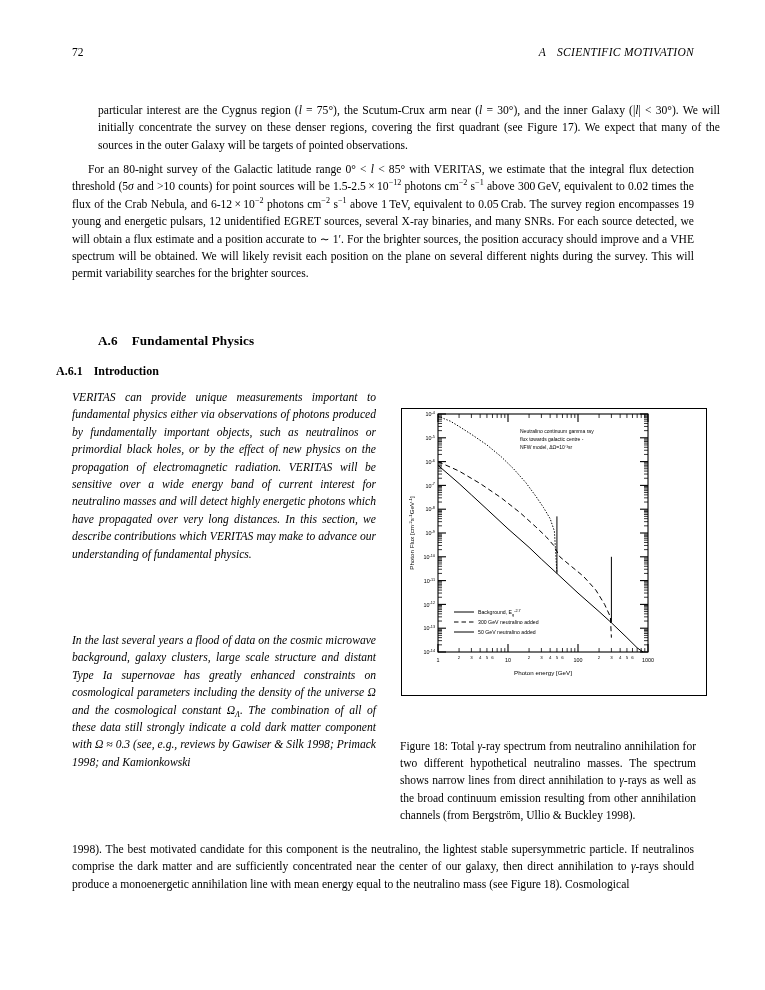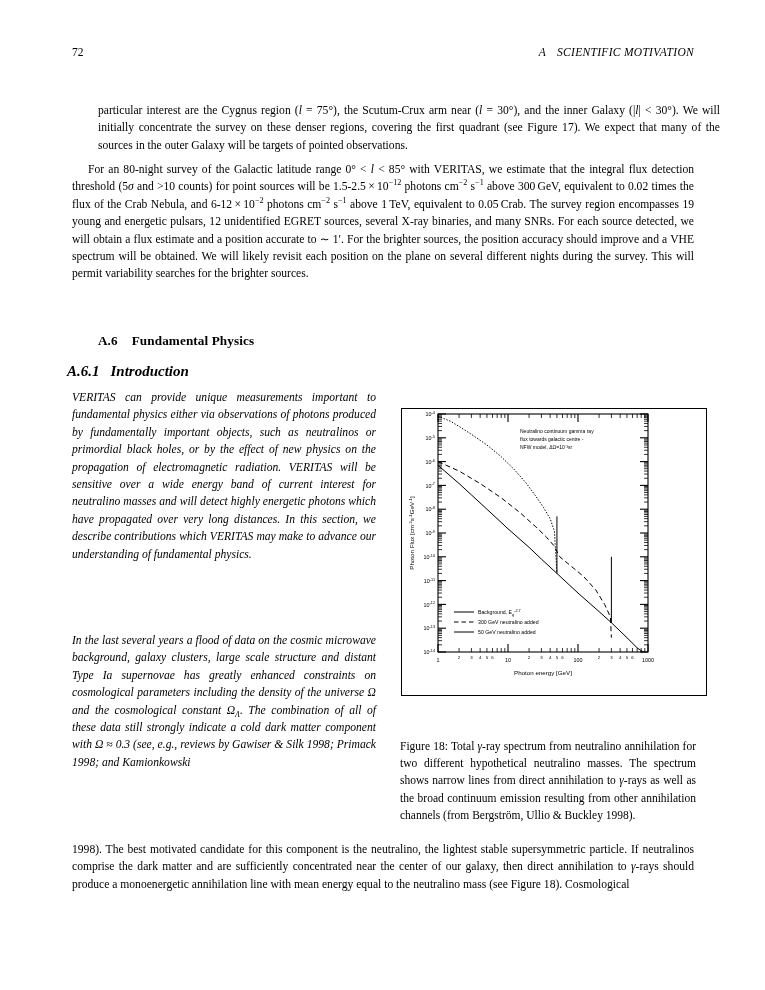--- a/index.html
+++ b/index.html
@@ -65,26 +65,25 @@
   .h-sec {
     position: absolute;
     left: 80px;
     font-weight: bold;
     font-size: 13.2px;
     letter-spacing: 0.1px;
     margin-left: 18px;
   }
   .h-sub {
     position: absolute;
-    left: 67px;
+    left: 56px;
     font-weight: bold;
-    font-size: 15px;
+    font-size: 12px;
     width: 304px;
     line-height: 16.5px;
-    font-style: italic;
   }
   .h-sec .num { margin-right: 14px; }
   .h-sub .num { margin-right: 11px; }
   .h-sub-justified {
     text-align: justify;
   }
 
   sup, .sup {
     font-size: 0.70em;
     vertical-align: super;

